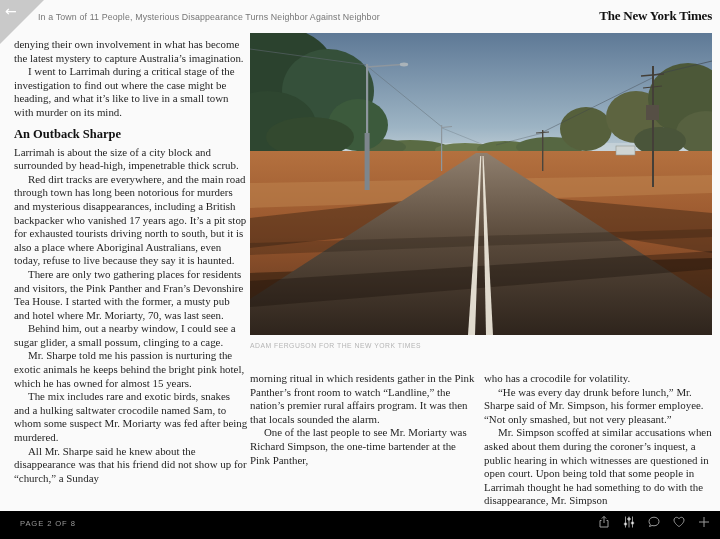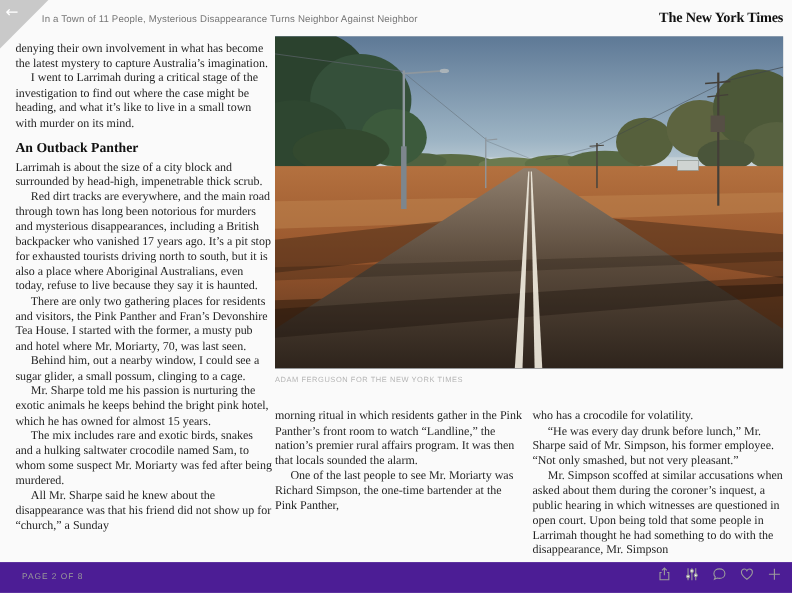--- a/index.html
+++ b/index.html
@@ -27,41 +27,41 @@
   #col-1{left:250px;top:372px;width:228px;}
   #col-2{left:484px;top:372px;width:228px;}
 
   
   .photo{position:absolute;left:250px;top:33px;width:462px;height:302px;overflow:hidden;background:#7b8ea0;}
   .caption-wrap{position:absolute;left:250px;top:340px;width:462px;}
   .caption{font-size:8.3px;color:#696969;line-height:10px;}
   .credit{font-size:6.8px;color:#b5b5b5;letter-spacing:.5px;margin-top:2px;}
 
   
-  .footer{position:absolute;left:0;top:511px;width:720px;height:28px;background:#4c1d95;}
+  .footer{position:absolute;left:0;top:511px;width:720px;height:28px;background:#000000;}
   .page-indicator{position:absolute;left:20px;top:8px;font-size:7.6px;color:#9a9a9a;letter-spacing:.9px;}
   .free-msg{position:absolute;left:0;top:7px;width:720px;text-align:center;font-size:8.6px;color:#8c8c8c;}
   .icon-row{position:absolute;right:8px;top:3px;display:flex;gap:9px;align-items:center;}
   .icon-btn{width:16px;height:16px;display:flex;align-items:center;justify-content:center;cursor:pointer;}
   .icon-btn svg{stroke:#9b9b9b;fill:none;stroke-width:1;}
 </style>
 </head>
 <body>
 
 <div class="header">
   <div class="back-corner"></div>
   <div class="back-arrow">←</div>
   <div class="hdr-title">In a Town of 11 People, Mysterious Disappearance Turns Neighbor Against Neighbor</div>
   <div class="brand">The New York Times</div>
 </div>
 
 <div class="col" id="col-0">
     <p>denying their own involvement in what has become the latest mystery to capture Australia’s imagination.</p>
     <p class="ind">I went to Larrimah during a critical stage of the investigation to find out where the case might be heading, and what it’s like to live in a small town with murder on its mind.</p>
-    <h2>An Outback Panther</h2>
+    <h2>An Outback Sharpe</h2>
     <p>Larrimah is about the size of a city block and surrounded by head-high, impenetrable thick scrub.</p>
     <p class="ind">Red dirt tracks are everywhere, and the main road through town has long been notorious for murders and mysterious disappearances, including a British backpacker who vanished 17 years ago. It’s a pit stop for exhausted tourists driving north to south, but it is also a place where Aboriginal Australians, even today, refuse to live because they say it is haunted.</p>
     <p class="ind">There are only two gathering places for residents and visitors, the Pink Panther and Fran’s Devonshire Tea House. I started with the former, a musty pub and hotel where Mr. Moriarty, 70, was last seen.</p>
     <p class="ind">Behind him, out a nearby window, I could see a sugar glider, a small possum, clinging to a cage.</p>
     <p class="ind">Mr. Sharpe told me his passion is nurturing the exotic animals he keeps behind the bright pink hotel, which he has owned for almost 15 years.</p>
     <p class="ind">The mix includes rare and exotic birds, snakes and a hulking saltwater crocodile named Sam, to whom some suspect Mr. Moriarty was fed after being murdered.</p>
     <p class="ind">All Mr. Sharpe said he knew about the disappearance was that his friend did not show up for “church,” a Sunday</p>
   </div>
 <div class="col" id="col-1">
     <p>morning ritual in which residents gather in the Pink Panther’s front room to watch “Landline,” the nation’s premier rural affairs program. It was then that locals sounded the alarm.</p>

